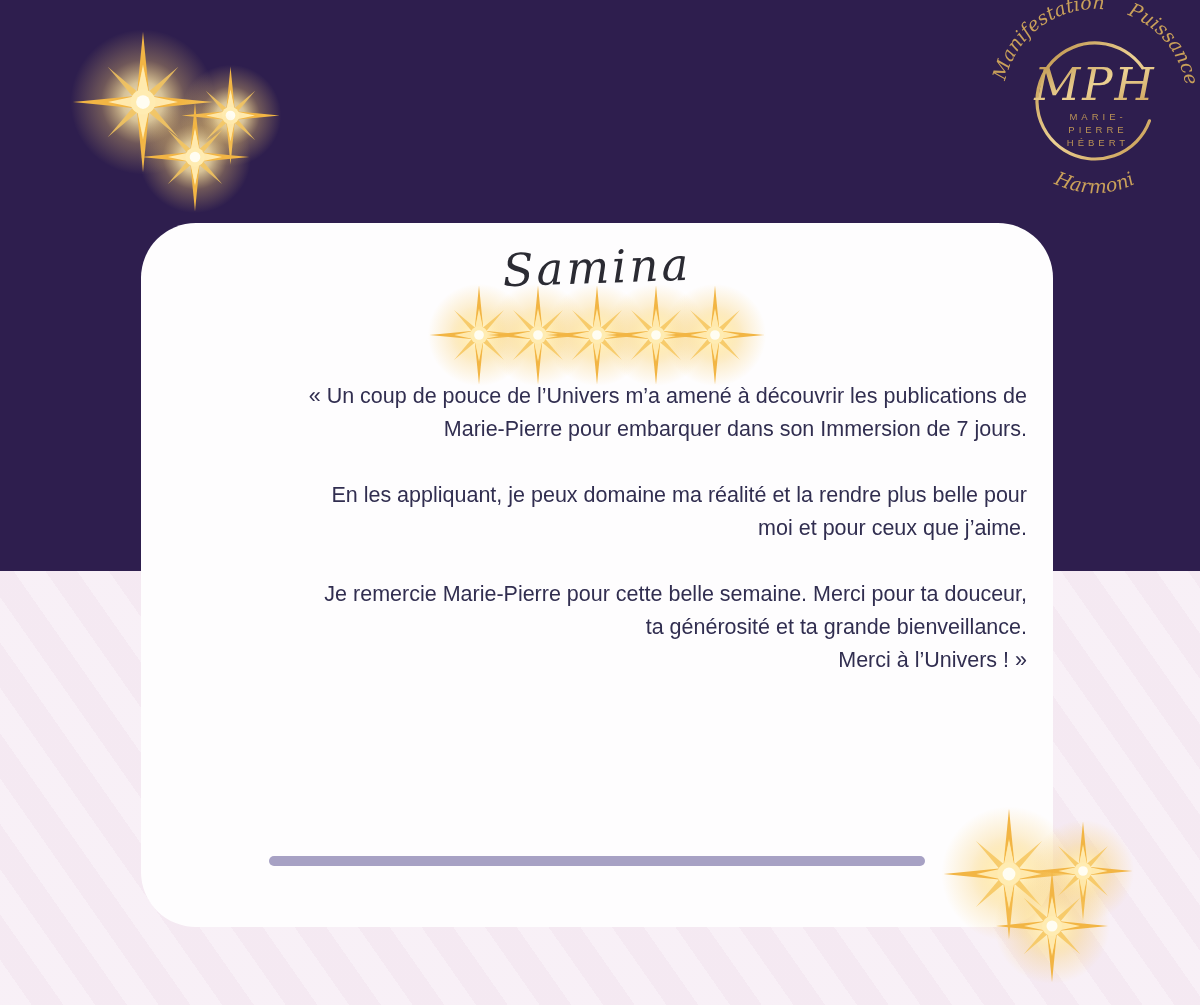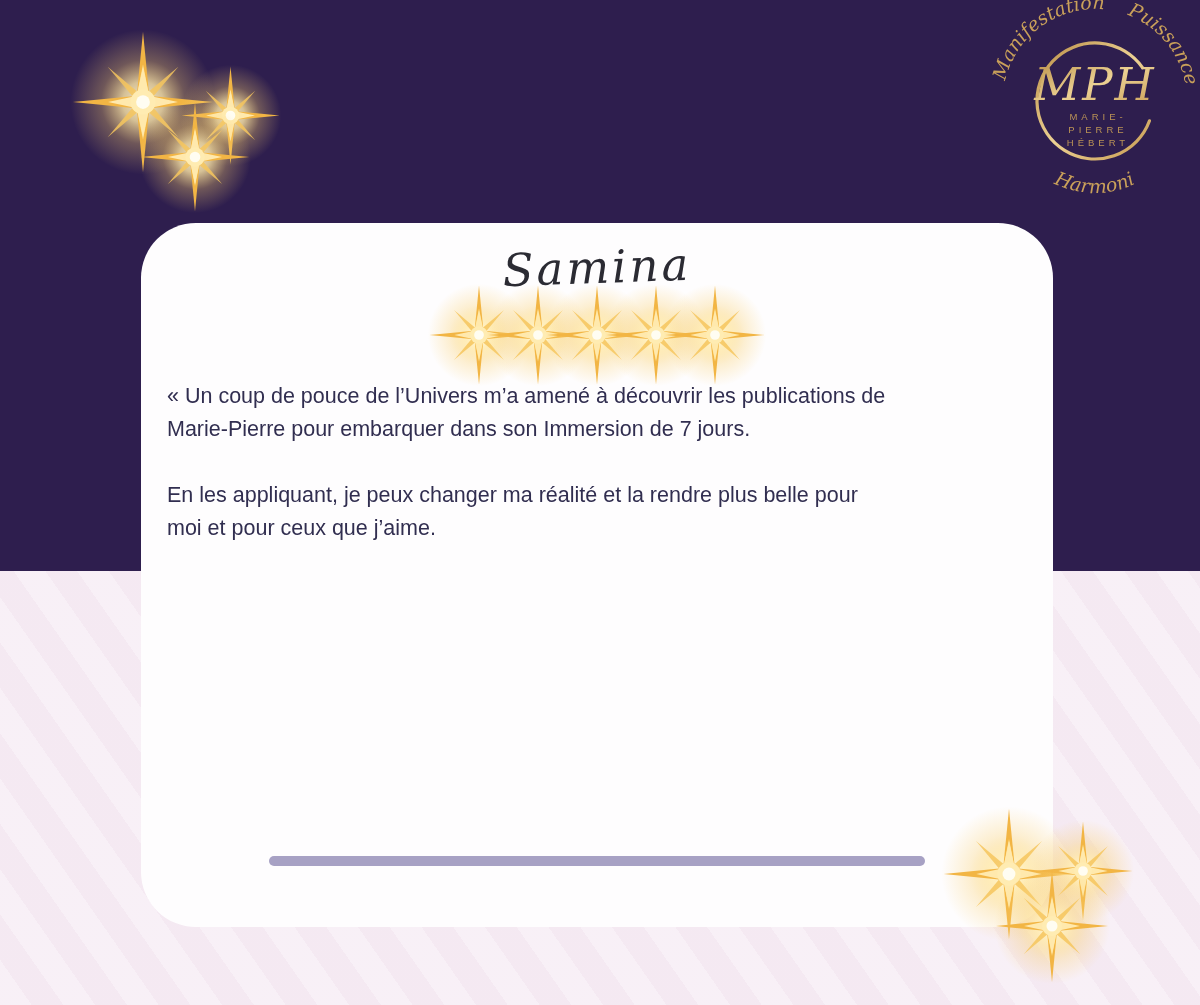--- a/index.html
+++ b/index.html
@@ -32,21 +32,21 @@
     position:absolute;top:70px;left:0;right:0;height:84px;
     display:flex;justify-content:center;align-items:center;z-index:1;
   }
   .star{position:relative;width:59px;height:84px;}
   .star svg{
     position:absolute;width:106px;height:106px;left:50%;top:50%;
     transform:translate(-50%,-50%);overflow:visible;
   }
   .paragraphs{
     position:absolute;top:157px;left:26px;right:26px;z-index:2;
-    text-align:left;color:var(--text,#312e50);
+    text-align:right;color:var(--text,#312e50);
     font-size:21.5px;line-height:33px;white-space:pre-line;
   }
   .paragraphs p{margin:0 0 33px 0;}
   .divider{
     position:absolute;top:633px;left:50%;transform:translateX(-50%);
     width:656px;height:10px;border-radius:6px;
     background:var(--divider,#a7a1c4);
   }
   
   .cluster{position:absolute;z-index:3;}
@@ -166,22 +166,24 @@
             <use href="#sparkle"></use>
           </svg>
         </span>
         <span class="star">
           <svg viewBox="0 0 120 120" aria-hidden="true">
             <use href="#sparkle"></use>
           </svg>
         </span>
       </div>
     <div class="paragraphs"><p>« Un coup de pouce de l’Univers m’a amené à découvrir les publications de
-Marie-Pierre pour embarquer dans son Immersion de 7 jours.</p><p>En les appliquant, je peux changer ma réalité et la rendre plus belle pour
-moi et pour ceux que j’aime.</p></div>
+Marie-Pierre pour embarquer dans son Immersion de 7 jours.</p><p>En les appliquant, je peux domaine ma réalité et la rendre plus belle pour
+moi et pour ceux que j’aime.</p><p>Je remercie Marie-Pierre pour cette belle semaine. Merci pour ta douceur,
+ta générosité et ta grande bienveillance.
+Merci à l’Univers ! »</p></div>
     <div class="divider"></div>
   </div>
 
   <div class="cluster">
     <svg class="br-1" viewBox="0 0 120 120">
         <use href="#sparkle"></use>
       </svg>
     <svg class="br-2" viewBox="0 0 120 120">
         <use href="#sparkle"></use>
       </svg>

